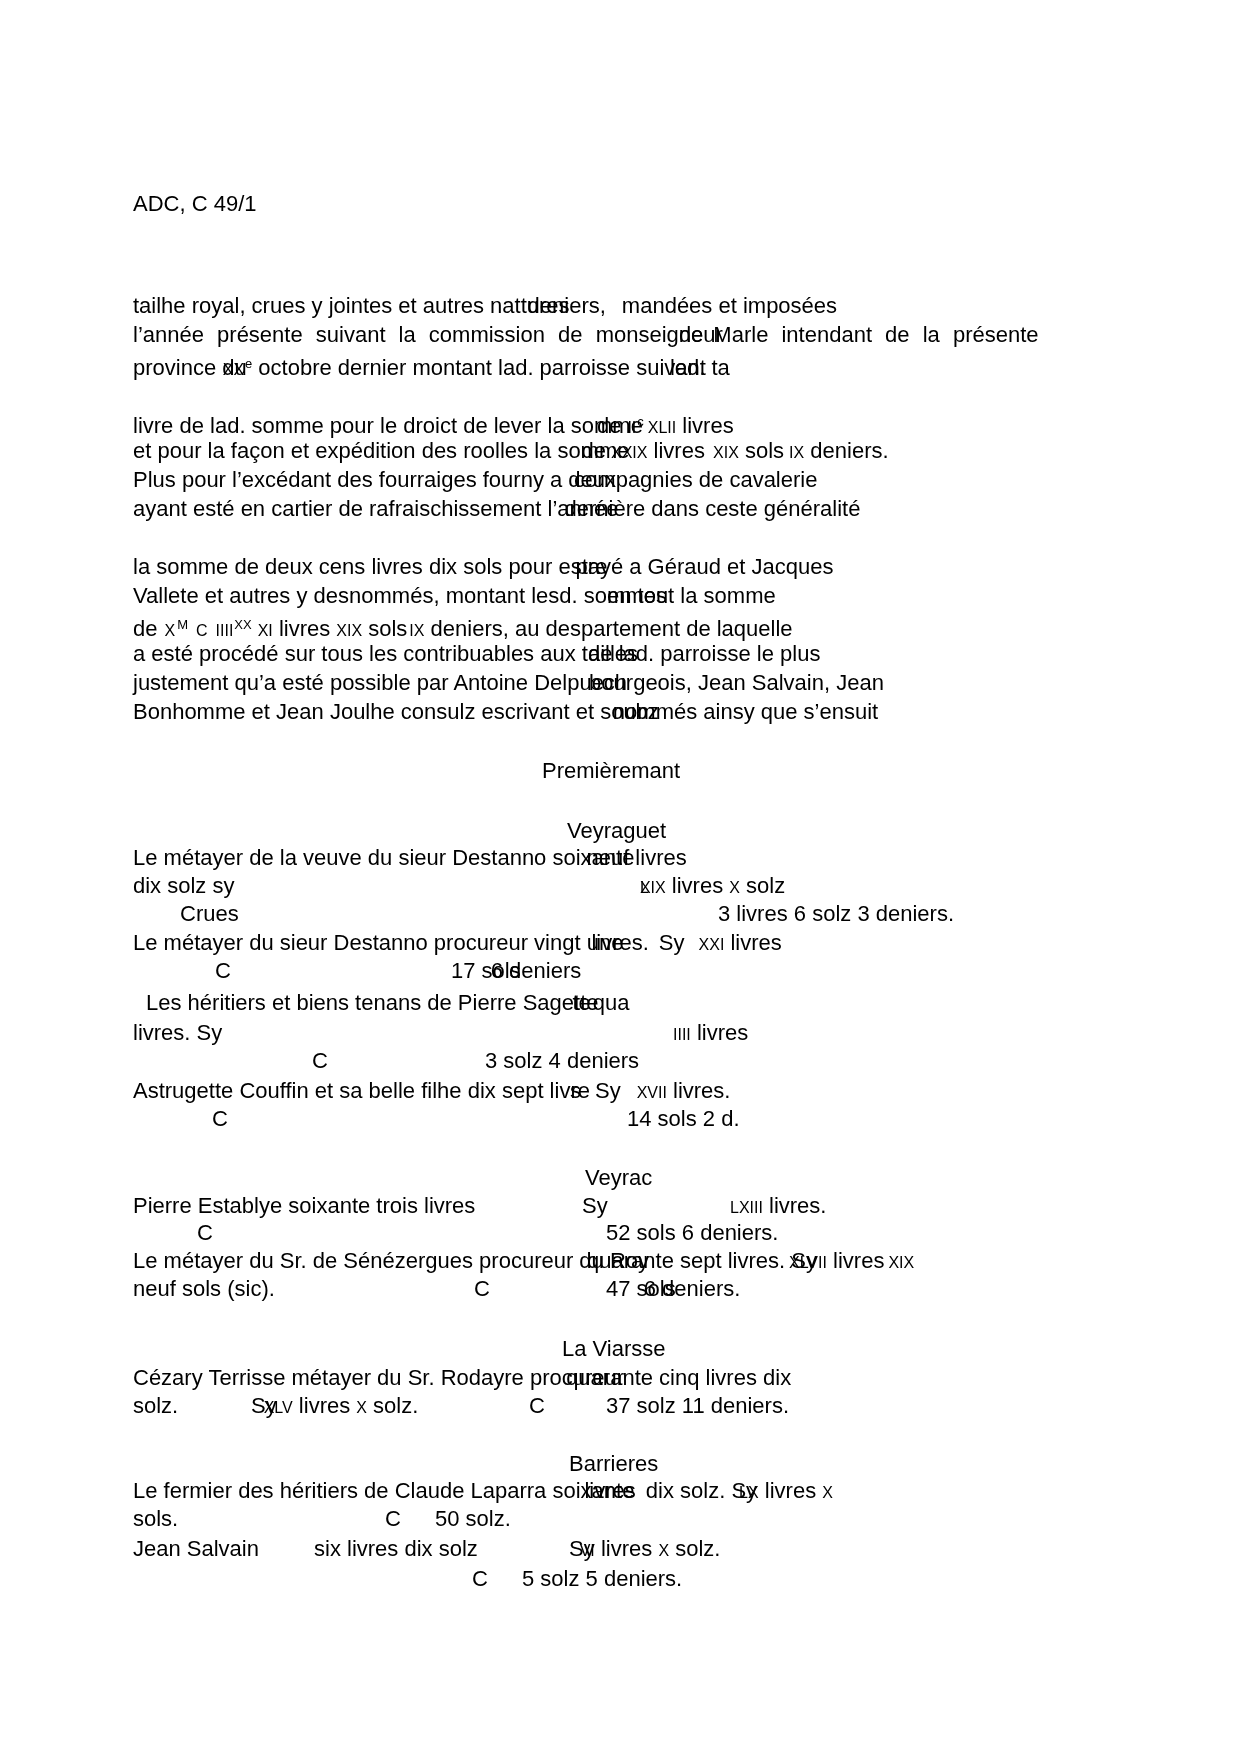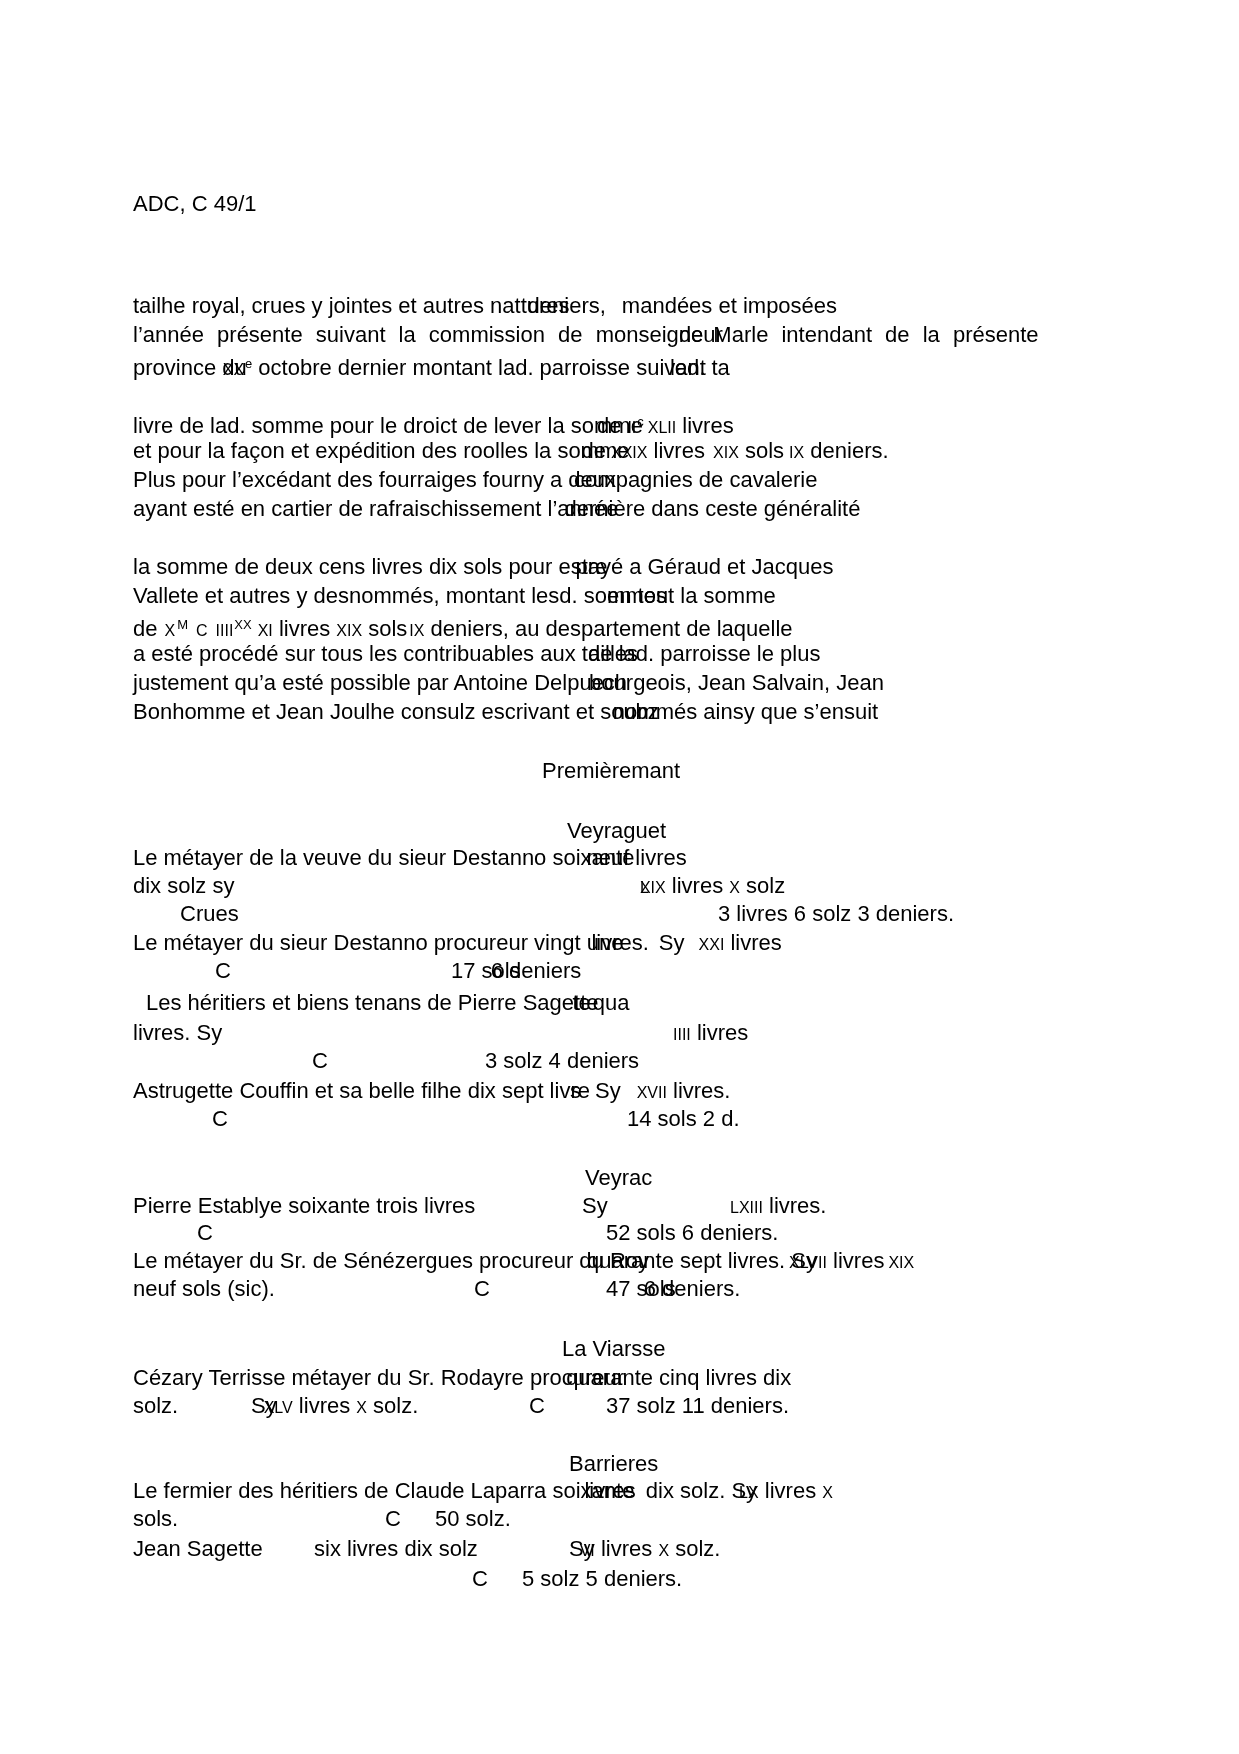--- a/index.html
+++ b/index.html
@@ -73,18 +73,18 @@
     <div class="seg" style="left: 133px; top: 1367px;"><span>Cézary Terrisse métayer du Sr. Rodayre procureur</span><span style="margin-left: -58px;">quarante cinq livres dix</span></div>
     <div class="seg" style="left: 133px; top: 1395px;"><span>solz.</span></div>
     <div class="seg" style="left: 251px; top: 1395px;"><span>Sy</span><span class="sc" style="margin-left: -13px;">XLV</span><span> livres </span><span class="sc">X</span><span> solz.</span></div>
     <div class="seg" style="left: 529px; top: 1395px;"><span>C</span></div>
     <div class="seg" style="left: 606px; top: 1395px;"><span>37 solz 11 deniers.</span></div>
     <div class="seg" style="left: 569px; top: 1453px;"><span>Barrieres</span></div>
     <div class="seg" style="left: 133px; top: 1480px;"><span>Le fermier des héritiers de Claude Laparra soixante</span><span style="margin-left: -50px;">livres</span><span style="margin-left: 4px;"> dix solz. Sy</span><span class="sc" style="margin-left: -18px;">LX</span><span> livres </span><span class="sc">X</span></div>
     <div class="seg" style="left: 133px; top: 1508px;"><span>sols.</span></div>
     <div class="seg" style="left: 385px; top: 1508px;"><span>C</span></div>
     <div class="seg" style="left: 435px; top: 1508px;"><span>50 solz.</span></div>
-    <div class="seg" style="left: 133px; top: 1538px;"><span>Jean Sagette</span></div>
+    <div class="seg" style="left: 133px; top: 1538px;"><span>Jean Salvain</span></div>
     <div class="seg" style="left: 314px; top: 1538px;"><span>six livres dix solz</span></div>
     <div class="seg" style="left: 569px; top: 1538px;"><span>Sy</span><span class="sc" style="margin-left: -15px;">VI</span><span> livres </span><span class="sc">X</span><span> solz.</span></div>
     <div class="seg" style="left: 472px; top: 1568px;"><span>C</span></div>
     <div class="seg" style="left: 522px; top: 1568px;"><span>5 solz 5 deniers.</span></div>
   </div>
 
 </body></html>

